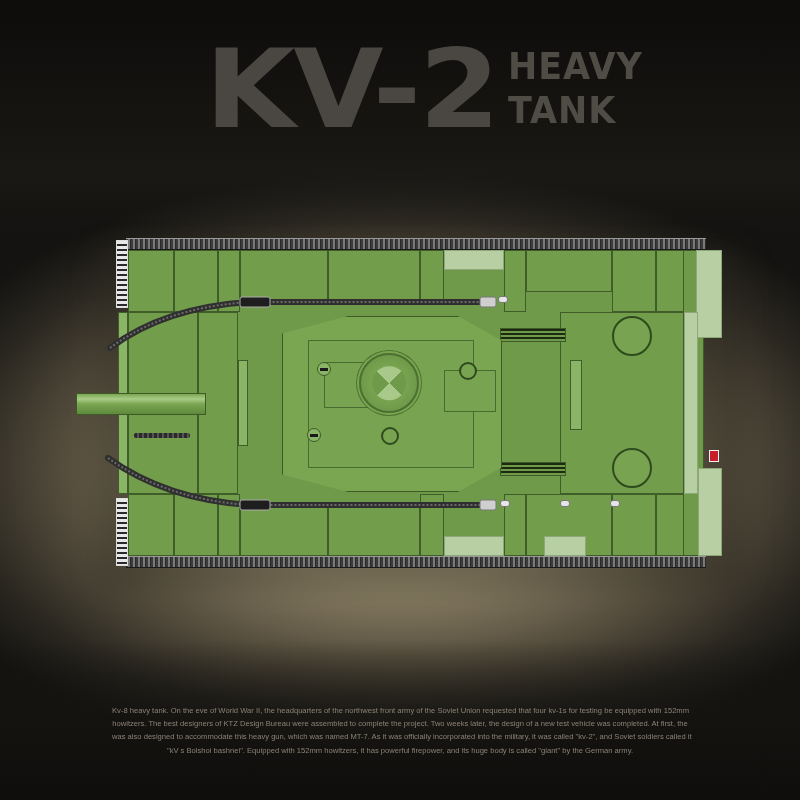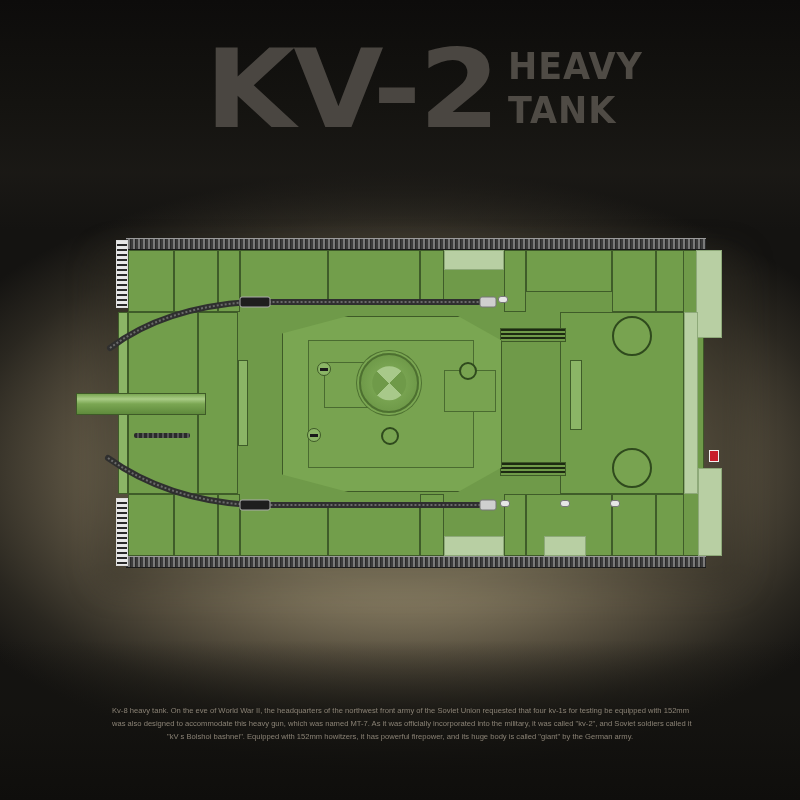--- a/index.html
+++ b/index.html
@@ -203,15 +203,16 @@
     <rect x="480" y="297" width="16" height="10" rx="2" fill="#cfcfcf" stroke="#777" stroke-width="1"></rect>
     <path d="M108 458 C 150 488, 200 502, 250 505 L 490 505" stroke="#2f2f2f" stroke-width="6" fill="none" stroke-linecap="round"></path>
     <path d="M108 458 C 150 488, 200 502, 250 505 L 490 505" stroke="#6a6a6a" stroke-width="2" fill="none" stroke-dasharray="2 2"></path>
     <rect x="240" y="500" width="30" height="10" rx="2" fill="#1e1e1e" stroke="#aaa" stroke-width="1"></rect>
     <rect x="480" y="500" width="16" height="10" rx="2" fill="#cfcfcf" stroke="#777" stroke-width="1"></rect>
   </svg>
 </div>
 
 <div class="desc">
   <p>Kv-8 heavy tank. On the eve of World War II, the headquarters of the northwest front army of the Soviet Union requested that four kv-1s for testing be equipped with 152mm</p>
+  <p>howitzers. The best designers of KTZ Design Bureau were assembled to complete the project. Two weeks later, the design of a new test vehicle was completed. At first, the</p>
   <p>was also designed to accommodate this heavy gun, which was named MT-7. As it was officially incorporated into the military, it was called "kv-2", and Soviet soldiers called it</p>
   <p>"kV s Bolshoi bashnei". Equipped with 152mm howitzers, it has powerful firepower, and its huge body is called "giant" by the German army.</p>
 </div>
 
 </body></html>

